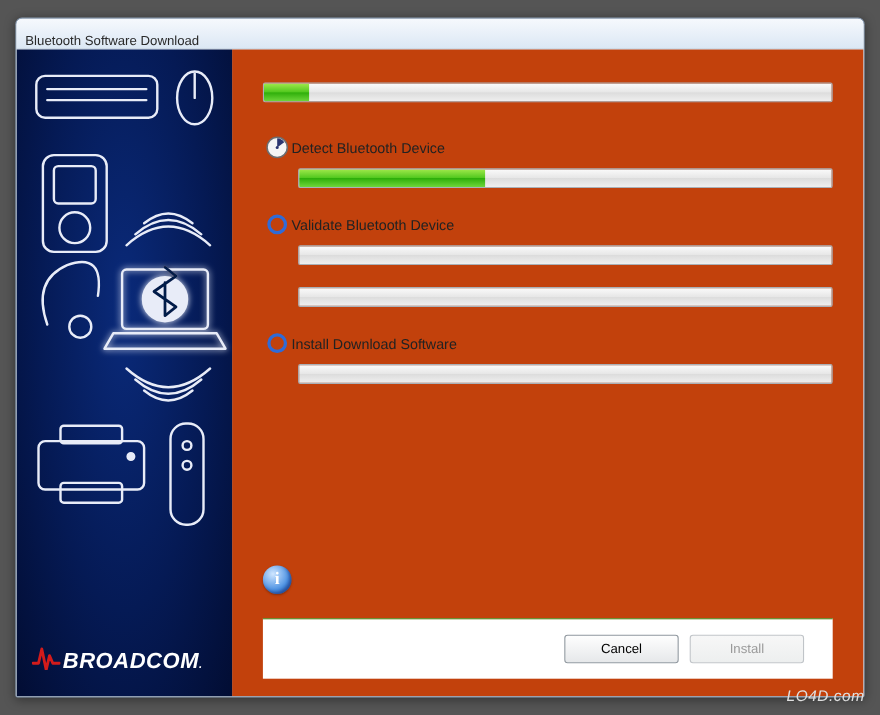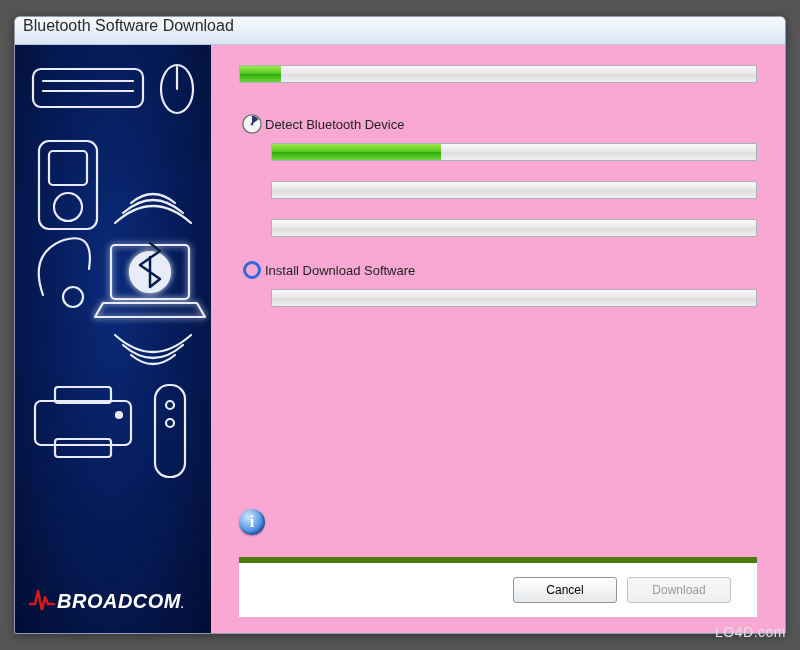--- a/index.html
+++ b/index.html
@@ -18,24 +18,24 @@
       background: #fff;
       border: 1px solid #8a9db4;
       border-radius: 6px 6px 2px 2px;
       box-shadow: 0 2px 10px rgba(0,0,0,0.4);
       overflow: hidden;
     }
     .titlebar {
       height: 28px;
       background: linear-gradient(#f6f9fd, #dbe7f4);
       border-bottom: 1px solid #b8c8da;
-      display: flex; align-items: flex-start;
+      display: flex; align-items: flex-end;
       padding: 0 8px;
       color: #2a2a2a;
-      font-size: 16px;
+      font-size: 12px;
     }
     .body {
       display: flex;
       height: calc(100% - 28px);
     }
     
     .sidebar {
       width: 196px;
       flex: 0 0 196px;
       background: radial-gradient(ellipse at 50% 40%, #0a2a7a 0%, #051a55 55%, #020d33 100%);
@@ -49,22 +49,22 @@
       color:#fff; font-weight:bold; font-style:italic;
       font-size:20px; letter-spacing:0.5px;
       font-family: Arial, sans-serif;
     }
     .brand .pulse {
       display:inline-block; vertical-align:-2px; margin-right:2px;
     }
     
     .content {
       flex: 1;
-      background: #f9a8d4;
-      padding: 20px 28px 16px 28px;
+      background: #c2410c;
+      padding: 30px 28px 16px 28px;
       display: flex; flex-direction: column;
     }
     .progress {
       height: 18px;
       border: 1px solid #aab1b8;
       border-radius: 2px;
       background: linear-gradient(#fafafa, #e6e6e6 50%, #dcdcdc 51%, #efefef);
       position: relative;
       overflow: hidden;
     }
@@ -100,42 +100,42 @@
     }
     .info-icon {
       width:26px;height:26px;border-radius:50%;
       background: radial-gradient(circle at 35% 30%, #cfe6ff, #4a90e2 60%, #2b6fc2);
       color:#fff; font-weight:bold; font-family:Georgia,serif;
       font-size:16px; display:flex;align-items:center;justify-content:center;
       box-shadow: inset -2px -2px 3px rgba(0,0,70,.4), 0 1px 2px rgba(0,0,0,.3);
     }
     .status-text { font-size:13px; color:#222; }
     .footer {
-      border-top: 6px solid #4d7c0f;
+      border-top: 1px solid #4d7c0f;
       padding: 14px 26px;
       display:flex; justify-content:flex-end; gap:10px;
       background:#fff;
     }
     .btn {
       min-width: 104px; height:26px;
       font-size:12px;
       border:1px solid #8f979e;
       border-radius:3px;
       background: linear-gradient(#fefefe, #e6e8ea);
       cursor:pointer;
     }
     .btn:disabled {
       color:#9a9a9a;
       border-color:#c0c4c8;
       background: linear-gradient(#f7f7f7,#edefef);
       cursor:default;
     }
     .watermark {
       position:absolute; right:14px; bottom:10px;
-      color:#e0e0e0; font-size:14px; 
+      color:#e0e0e0; font-size:14px; font-style:italic;
       letter-spacing:0.5px;
     }
   </style>
 </head>
 <body>
 
 <div class="window">
   <div class="titlebar">
     <span>Bluetooth Software Download</span>
   </div>
@@ -222,20 +222,26 @@
               <path d="M12 12 L12 3 A9 9 0 0 1 19 7 z" fill="#2c3670"></path>
               <circle cx="12" cy="12" r="1.5" fill="#2c3670"></circle>
             </svg>
         </span>
         <span class="label">Detect Bluetooth Device</span>
       </div>
       <div class="progress step-bar active">
         <div class="fill"></div>
       </div>
 
+      <div class="step">
+        <span class="icon">
+            <div class="circle-pending"></div>
+          </span>
+        <span class="label">Validate Bluetooth Device</span>
+      </div>
       <div class="progress step-bar">
         <div class="fill"></div>
       </div>
 
       <div class="progress step-bar">
         <div class="fill"></div>
       </div>
 
       <div class="step">
         <span class="icon">
@@ -248,20 +254,20 @@
       </div>
 
       <div class="spacer"></div>
 
       <div class="status-row">
         <div class="info-icon">i</div>
       </div>
 
       <div class="footer">
         <button class="btn">Cancel</button>
-        <button class="btn" disabled="">Download</button>
+        <button class="btn" disabled="">Install</button>
       </div>
     </div>
 
   </div>
 </div>
 
 <div class="watermark">LO4D.com</div>
 
 </body></html>

